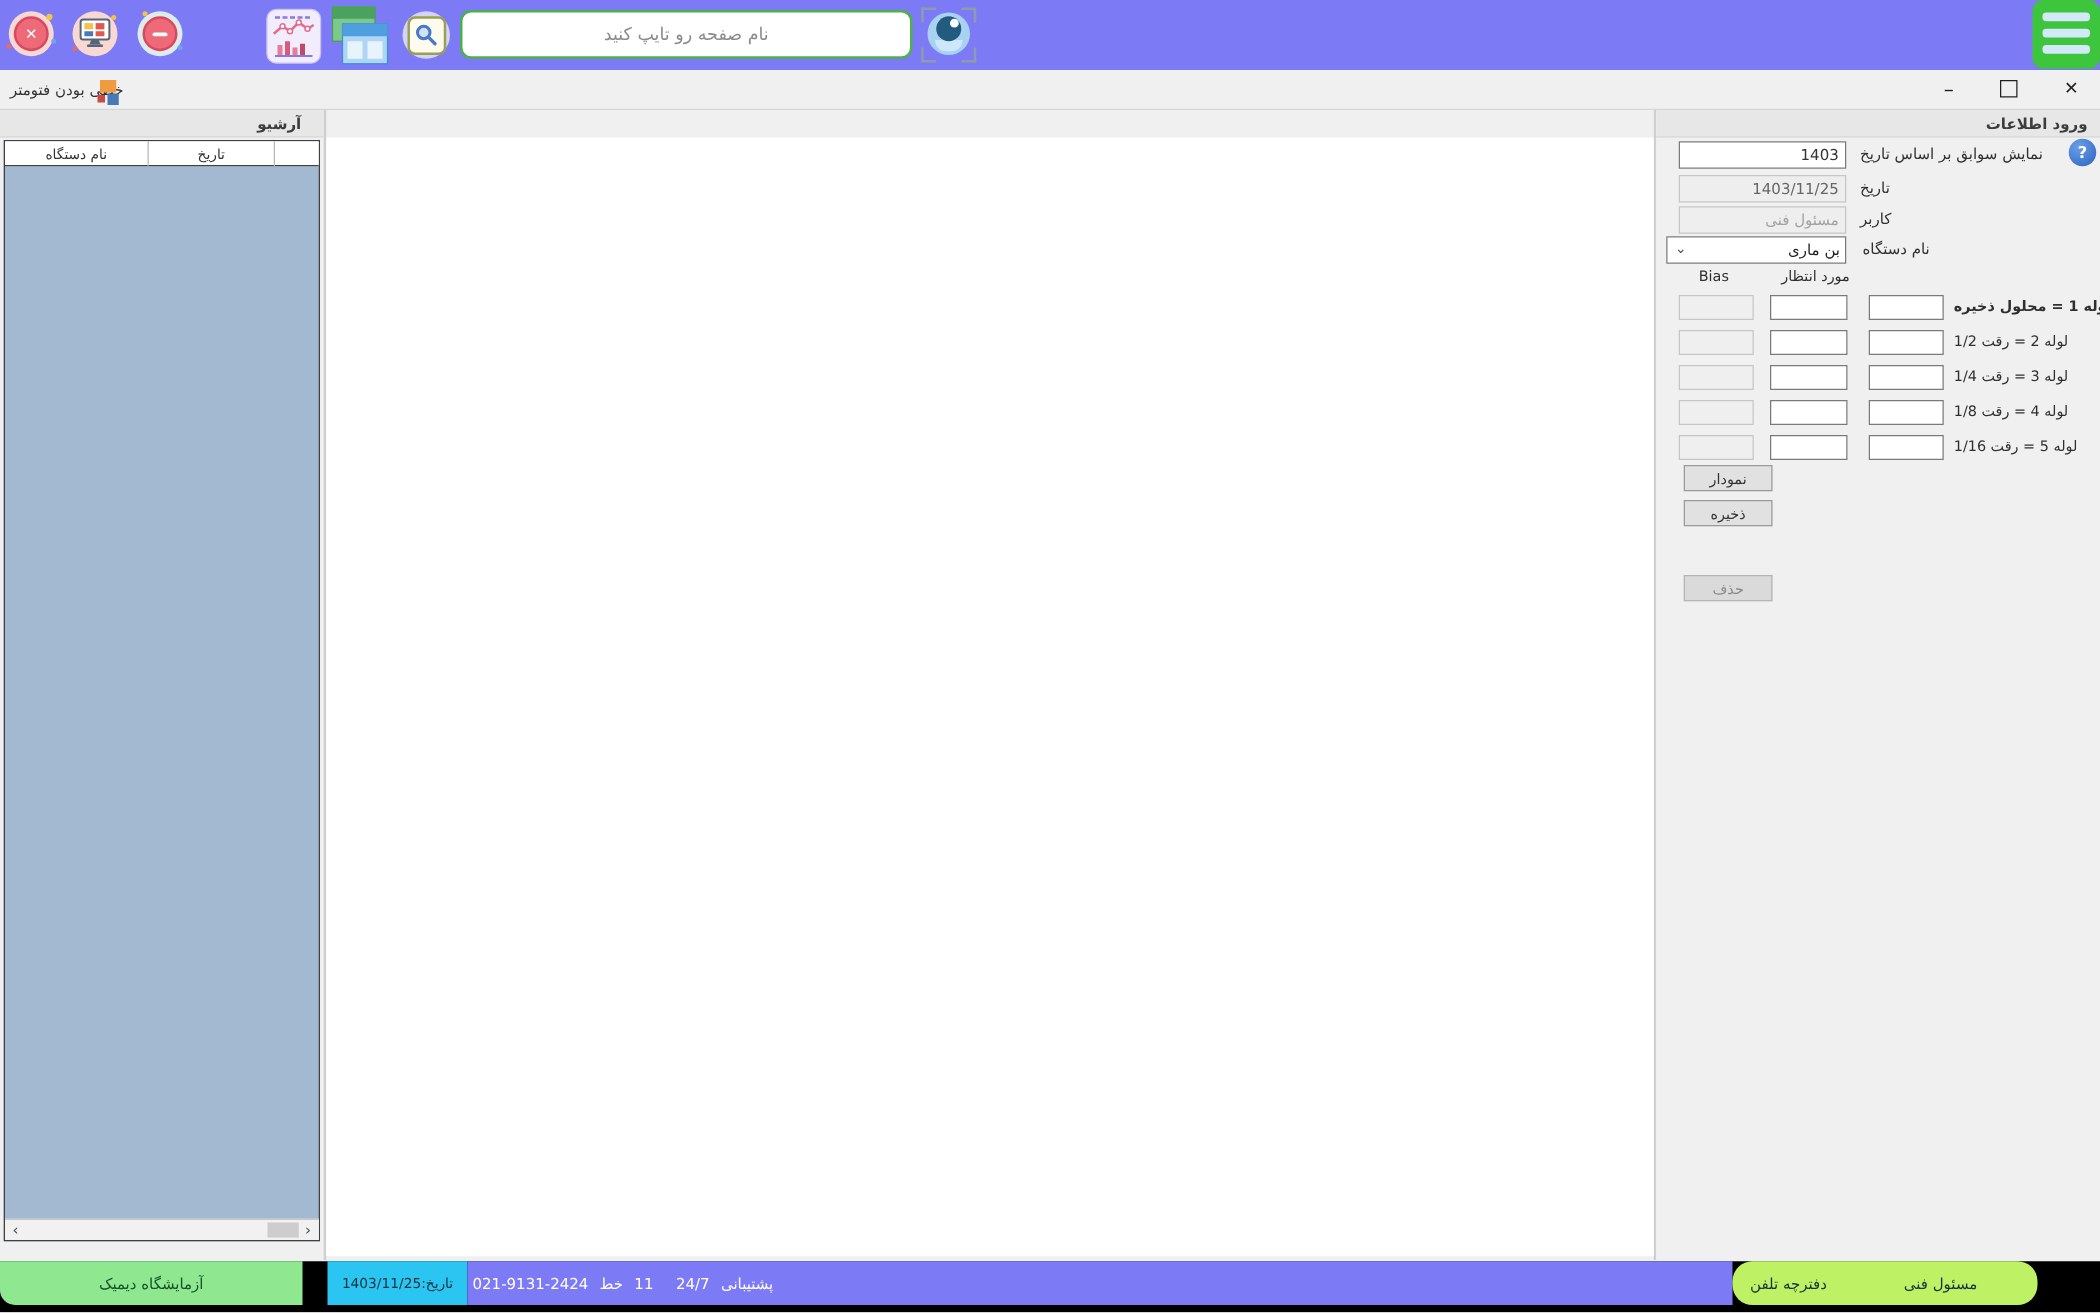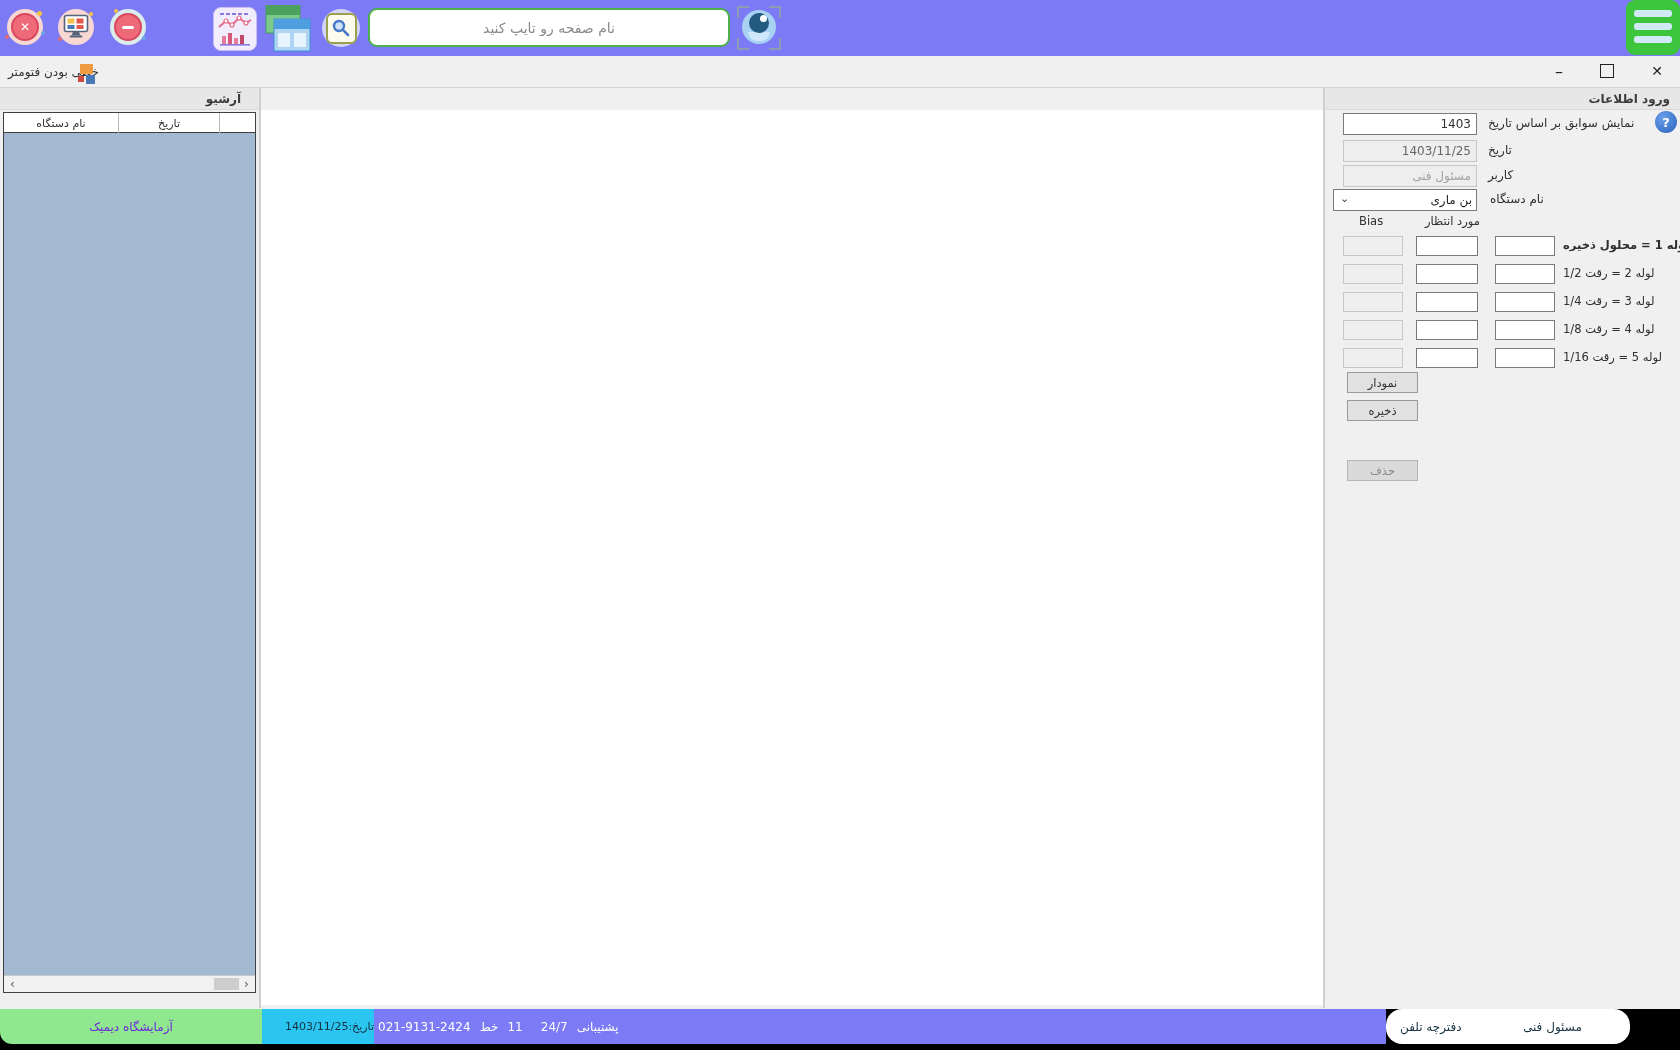--- a/index.html
+++ b/index.html
@@ -91,26 +91,26 @@
   .tubein.mid{width:62px;}
   .tubein.bias{background:#efefef;border-color:#c6c6c6;}
   .tubelabel{position:absolute;left:238px;font-size:11.5px;color:#2f2f2f;direction:rtl;white-space:nowrap;}
   .fbtn{position:absolute;left:22px;width:71px;height:21px;background:#e1e1e1;border:1px solid #9a9a9a;
         font-size:11.5px;color:#333;font-family:"DejaVu Sans",sans-serif;padding:0;}
   .fbtn:disabled{background:#dadada;color:#8a8a8a;border-color:#b5b5b5;}
 
   
   .statusbar{position:absolute;left:0;top:1009px;width:1680px;height:41px;background:#000;}
   .seg{position:absolute;top:0;height:35px;display:flex;align-items:center;font-size:12px;}
-  .seg-lab{left:0;width:262px;background:#8fe78f;justify-content:center;color:#6d28d9;border-bottom-left-radius:12px;}
-  .seg-date{left:262px;width:112px;background:#2ac5f0;color:#16323f;font-size:11px;direction:rtl;}
+  .seg-lab{left:0;width:242px;background:#8fe78f;justify-content:center;color:#14532d;border-bottom-left-radius:12px;}
+  .seg-date{left:262px;width:112px;background:#2ac5f0;justify-content:center;color:#16323f;font-size:11px;direction:rtl;}
   .seg-support{left:374px;width:1012px;background:#7c7af5;color:#fff;padding-left:4px;box-sizing:border-box;}
   .seg-support span{margin-right:9px;}
   .seg-support .gapbig{margin-right:18px;}
-  .seg-phone2{left:1386px;width:244px;background:#ffffff;color:#16323f;border-bottom-right-radius:12px;border-radius:16px;}
+  .seg-phone2{left:1386px;width:244px;background:#bef264;color:#16323f;border-bottom-right-radius:12px;border-radius:16px;}
   .seg-phone2 span{position:absolute;direction:rtl;white-space:nowrap;}
 
   svg{display:block;}
 </style>
 </head>
 <body>
 
 <div class="app">
 
   <div class="toolbar">

